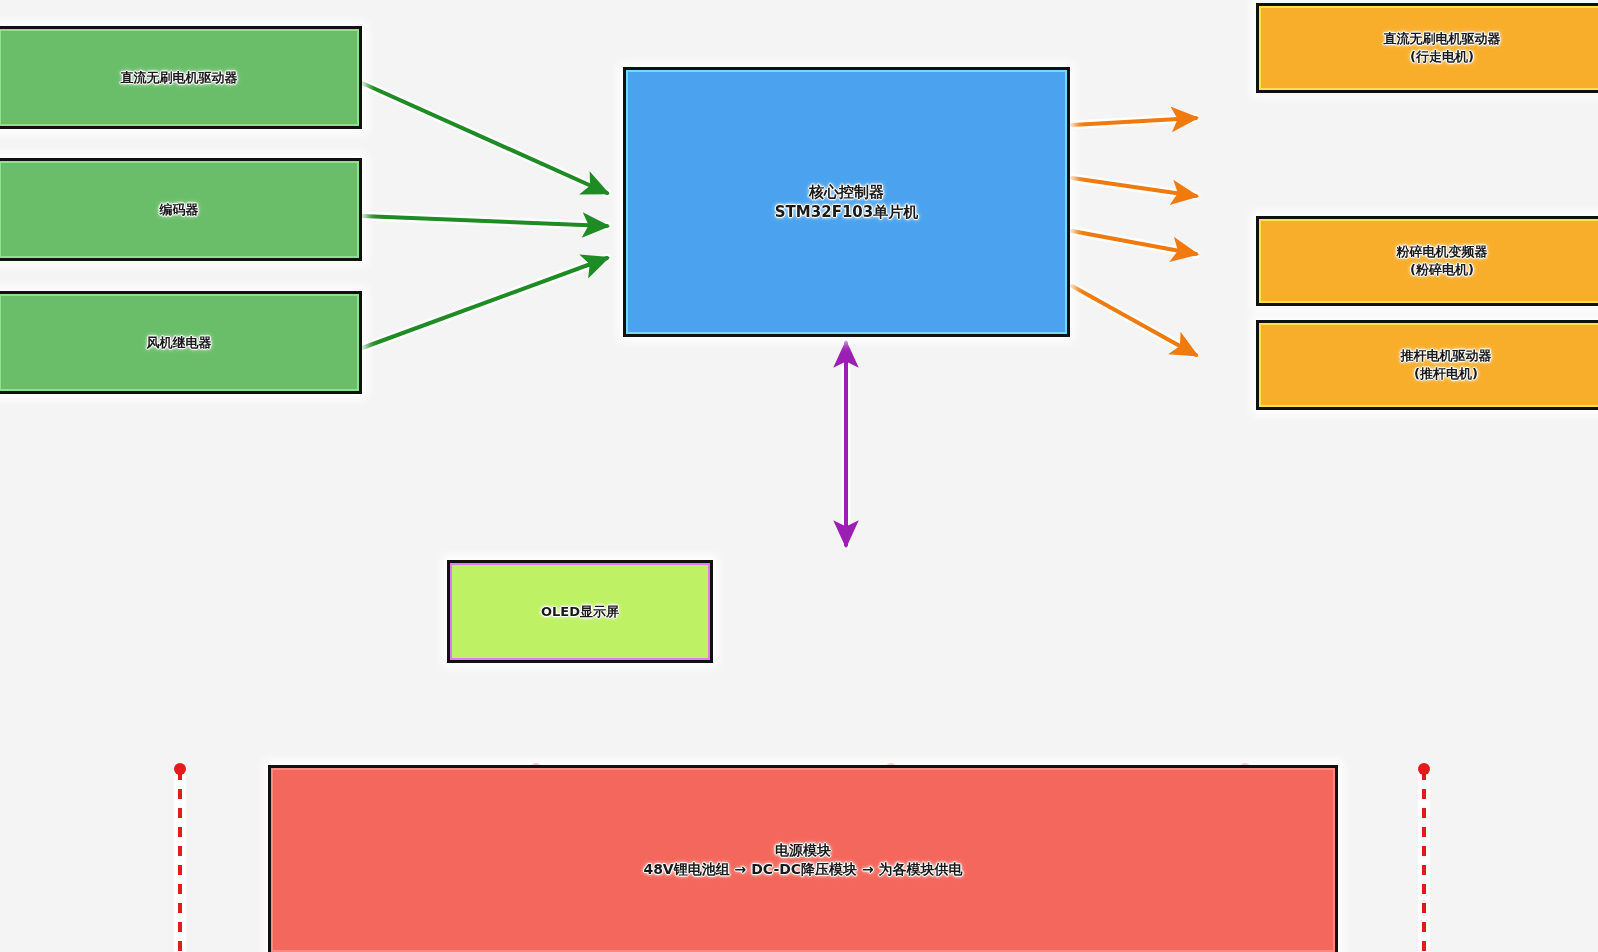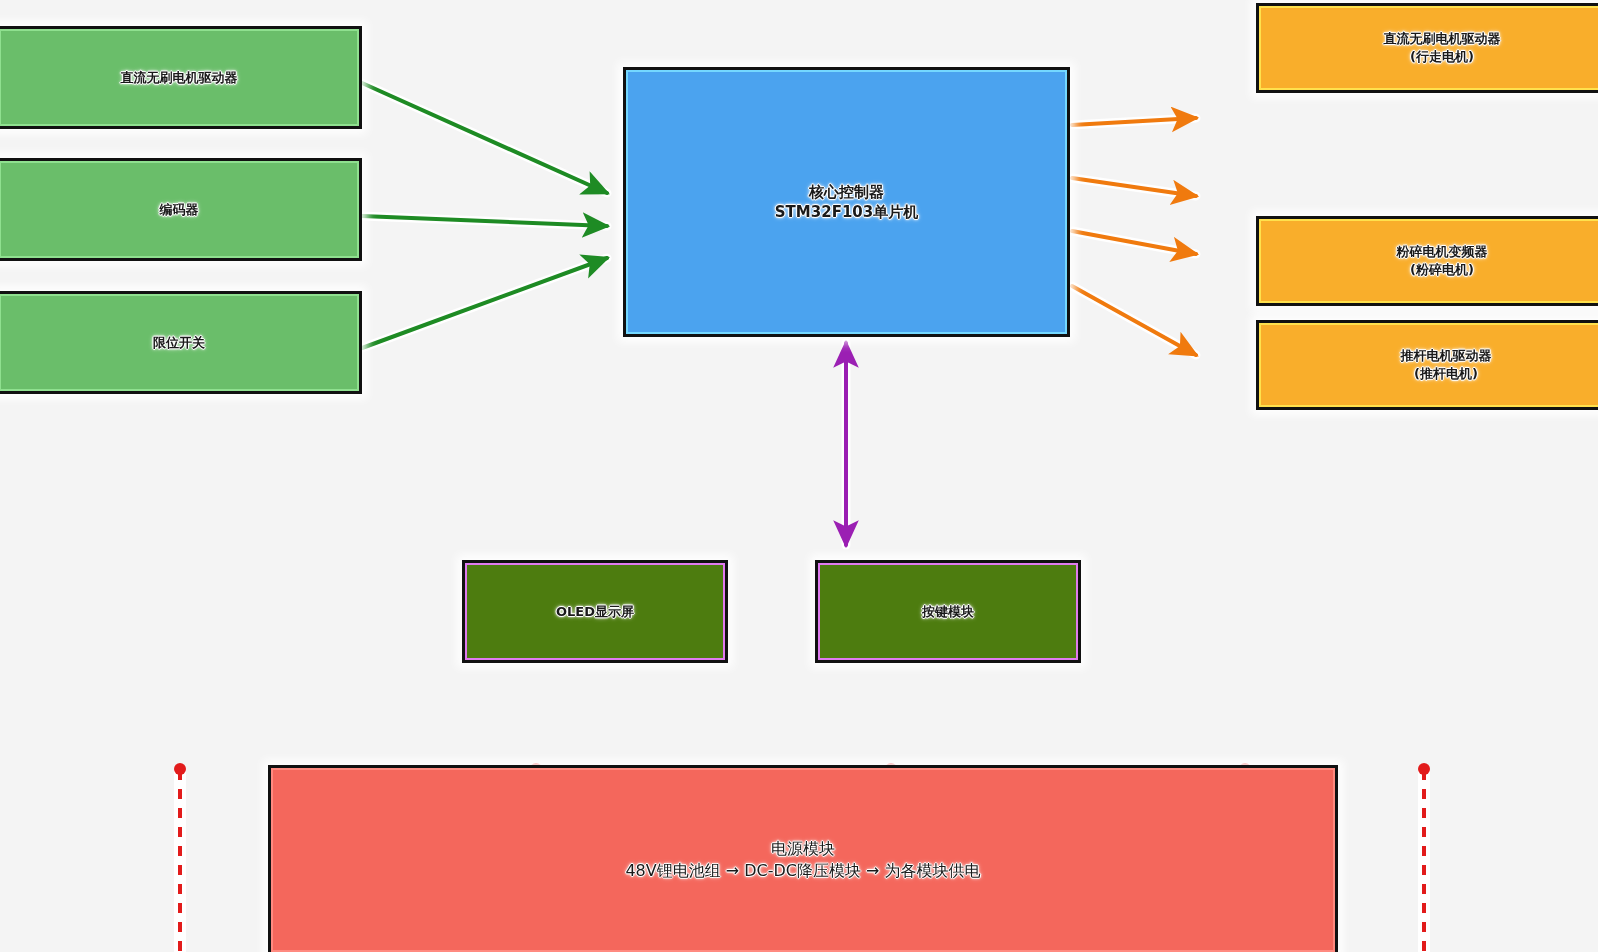--- a/index.html
+++ b/index.html
@@ -37,25 +37,25 @@
     text-shadow:
        0 0 3px #ffffff, 0 0 3px #ffffff, 0 0 5px #ffffff,
        1px 0 0 #ffffff, -1px 0 0 #ffffff, 0 1px 0 #ffffff, 0 -1px 0 #ffffff;
     white-space: pre-line;
   }
 
   
   .node.green  { background: #6ABE6A; box-shadow: inset 0 0 0 2px #8fe08f, 0 0 9px 5px rgba(255,255,255,0.95); }
   .node.blue   { background: #4BA3EF; box-shadow: inset 0 0 0 2px #74d8ff, 0 0 9px 5px rgba(255,255,255,0.95); }
   .node.orange { background: #F9AE2B; box-shadow: inset 0 0 0 2px #ffe14d, 0 0 9px 5px rgba(255,255,255,0.95); margin-left: 44px; }
-  .node.purple { background: #4d7c0f; box-shadow: inset 0 0 0 2px #e07bf0, 0 0 9px 5px rgba(255,255,255,0.95); margin-left: 15px; }
+  .node.purple { background: #bef264; box-shadow: inset 0 0 0 2px #e07bf0, 0 0 9px 5px rgba(255,255,255,0.95); }
   .node.red    { background: #F4675C; box-shadow: inset 0 0 0 2px #ff8a80, 0 0 9px 5px rgba(255,255,255,0.95); }
 
   .node.blue .label { font-size: 15px; }
-  .node.red .label  { font-size: 16px; font-weight: normal; }
+  .node.red .label  { font-size: 14px; font-weight: bold; }
 
   
   #edges {
     position: absolute;
     left: 0; top: 0;
     width: 1598px;
     height: 952px;
     pointer-events: none;
     z-index: 5;
   }
@@ -142,21 +142,21 @@
 
   <div class="node green" style="left:-4px; top:26px; width:366px; height:103px; z-index:8;">
     <span class="label">直流无刷电机驱动器</span>
   </div>
 
   <div class="node green" style="left:-4px; top:158px; width:366px; height:103px; z-index:8;">
     <span class="label">编码器</span>
   </div>
 
   <div class="node green" style="left:-4px; top:291px; width:366px; height:103px; z-index:8;">
-    <span class="label">限位开关</span>
+    <span class="label">风机继电器</span>
   </div>
 
   <div class="node blue" style="left:623px; top:67px; width:447px; height:270px; z-index:8;">
     <span class="label">核心控制器
 STM32F103单片机</span>
   </div>
 
   <div class="node orange" style="left:1212px; top:3px; width:372px; height:90px; z-index:8;">
     <span class="label">直流无刷电机驱动器
 (行走电机)</span>
@@ -170,22 +170,19 @@
 
   <div class="node orange" style="left:1212px; top:320px; width:372px; height:90px; z-index:8;padding-left:8px;">
     <span class="label">推杆电机驱动器
 (推杆电机)</span>
   </div>
 
   <div class="node purple" style="left:447px; top:560px; width:266px; height:103px; z-index:8;">
     <span class="label">OLED显示屏</span>
   </div>
 
-  <div class="node purple" style="left:800px; top:560px; width:266px; height:103px; z-index:8;">
-    <span class="label">按键模块</span>
-  </div>
 
   <div class="node red" style="left:268px; top:765px; width:1070px; height:190px; z-index:7;">
     <span class="label">电源模块
 48V锂电池组 → DC-DC降压模块 → 为各模块供电</span>
   </div>
 
 </div>
 
 </body></html>

